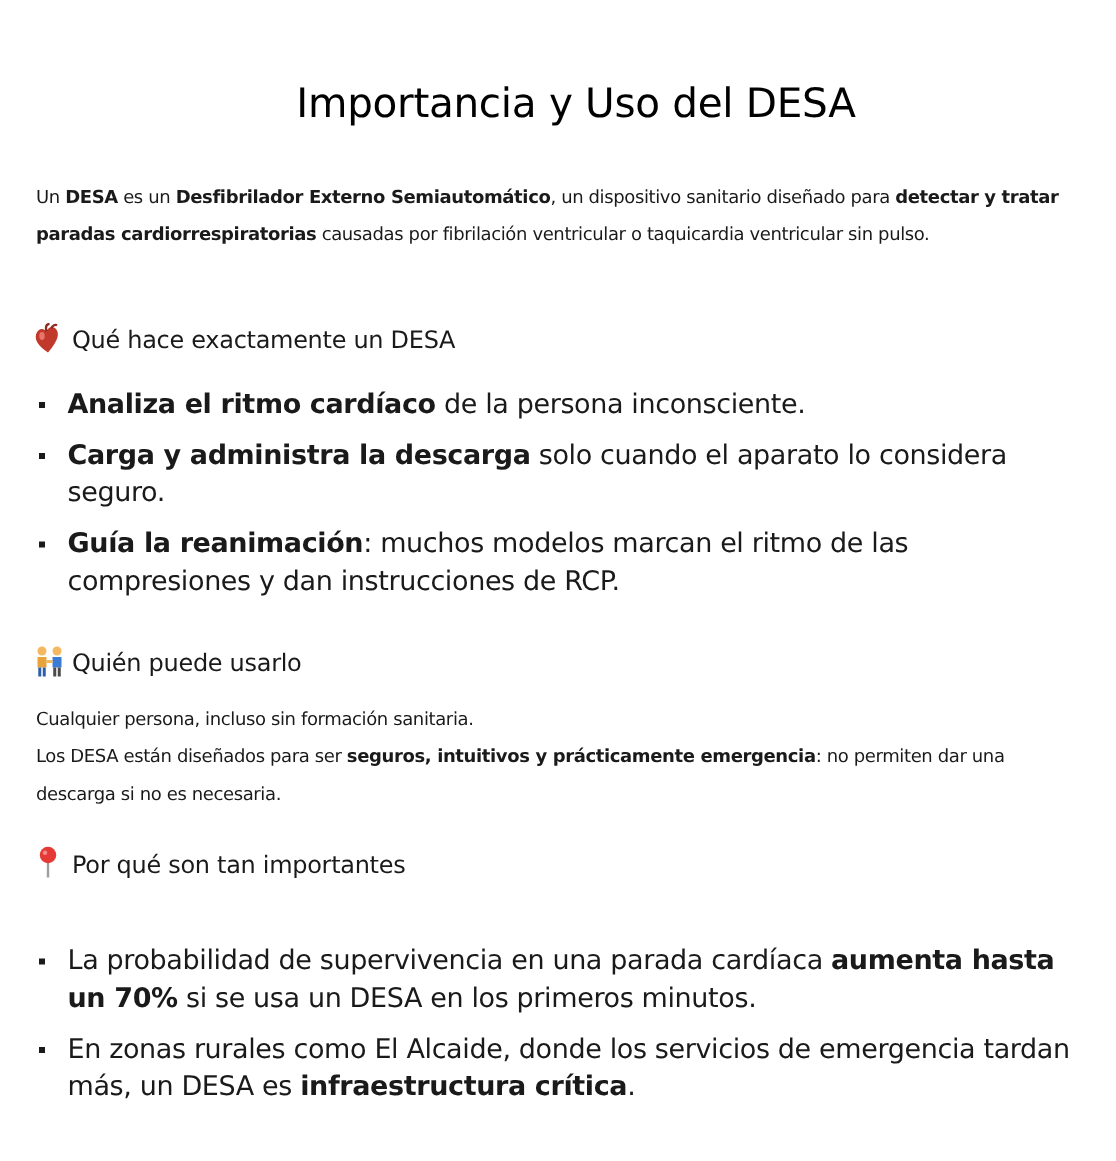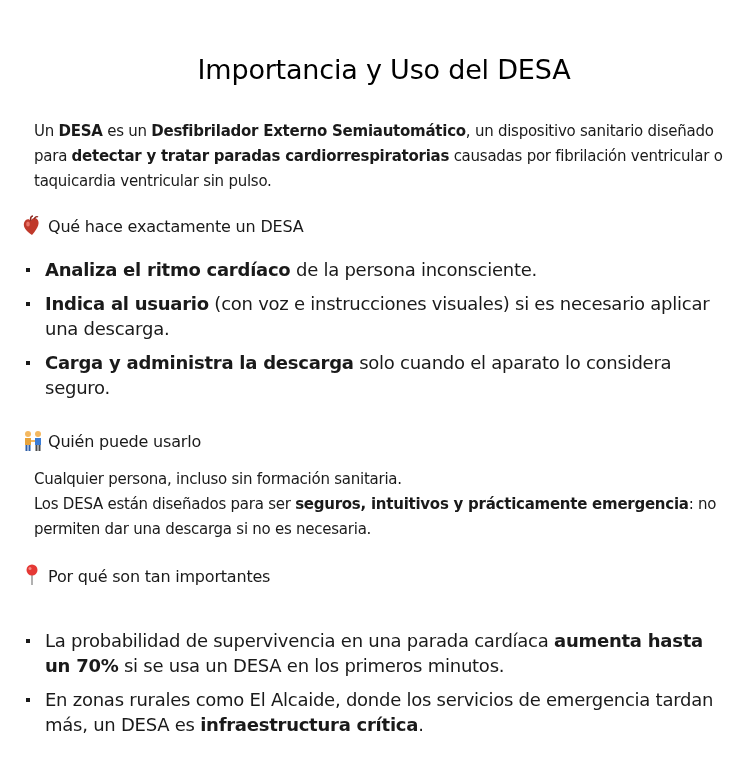--- a/index.html
+++ b/index.html
@@ -25,23 +25,23 @@
       width: 744px;
       text-align: center;
       font-size: 27px;
       font-weight: normal;
       color: #000000;
       margin: 12px;
       letter-spacing: -0.2px;
     }
     .para {
       position: absolute;
-      left: 34px;
+      left: 24px;
       width: 700px;
-      font-size: 15px;
+      font-size: 12px;
       line-height: 25px;
       margin: 0;
       letter-spacing: -0.25px;
     }
     .para b { font-weight: bold; }
     .heading {
       position: absolute;
       left: 22px;
       font-size: 16px;
       font-weight: normal;
@@ -98,22 +98,22 @@
         <path d="M9 6 C8 3 9 1 11 1" stroke="#8e2a20" stroke-width="1.6" fill="none"></path>
         <path d="M12 4 C13 2 15 1 16 2" stroke="#8e2a20" stroke-width="1.4" fill="none"></path>
         <ellipse cx="6" cy="9" rx="1.8" ry="2.6" fill="#e8766a"></ellipse>
       </svg>
     </span>
     <span>Qué hace exactamente un DESA</span>
   </h2>
 
   <ul class="bullets" style="top:257px;">
     <li style="margin-bottom:9px;"><span class="bullet"></span><b>Analiza el ritmo cardíaco</b><span> de la persona inconsciente.</span></li>
-    <li style="margin-bottom:9px;"><span class="bullet"></span><b>Indica al usuario</b><span> (con voz e instrucciones visuales) si es necesario aplicar una descarga.</span></li>
     <li style="margin-bottom:9px;"><span class="bullet"></span><b>Carga y administra la descarga</b><span> solo cuando el aparato lo considera seguro.</span></li>
+    <li><span class="bullet"></span><b>Guía la reanimación</b><span>: muchos modelos marcan el ritmo de las compresiones y dan instrucciones de RCP.</span></li>
   </ul>
 
   <h2 class="heading" style="top:430px;justify-content:space-between;">
     <span class="icon">
       <svg width="22" height="22" viewBox="0 0 22 22">
         <circle cx="6" cy="4" r="3" fill="#f4b860"></circle>
         <circle cx="16" cy="4" r="3" fill="#f4b860"></circle>
         <path d="M3 8 H9 V15 H3 Z" fill="#e8a33a"></path>
         <path d="M13 8 H19 V15 H13 Z" fill="#3a7bd5"></path>
         <path d="M9 11 H13" stroke="#f4b860" stroke-width="2"></path>

